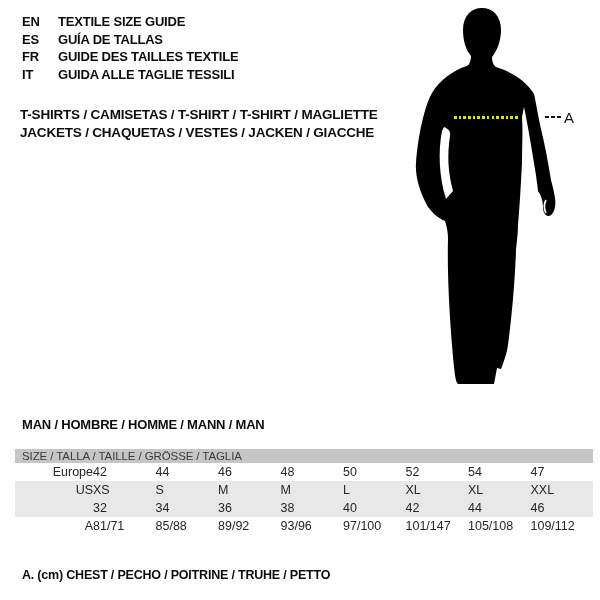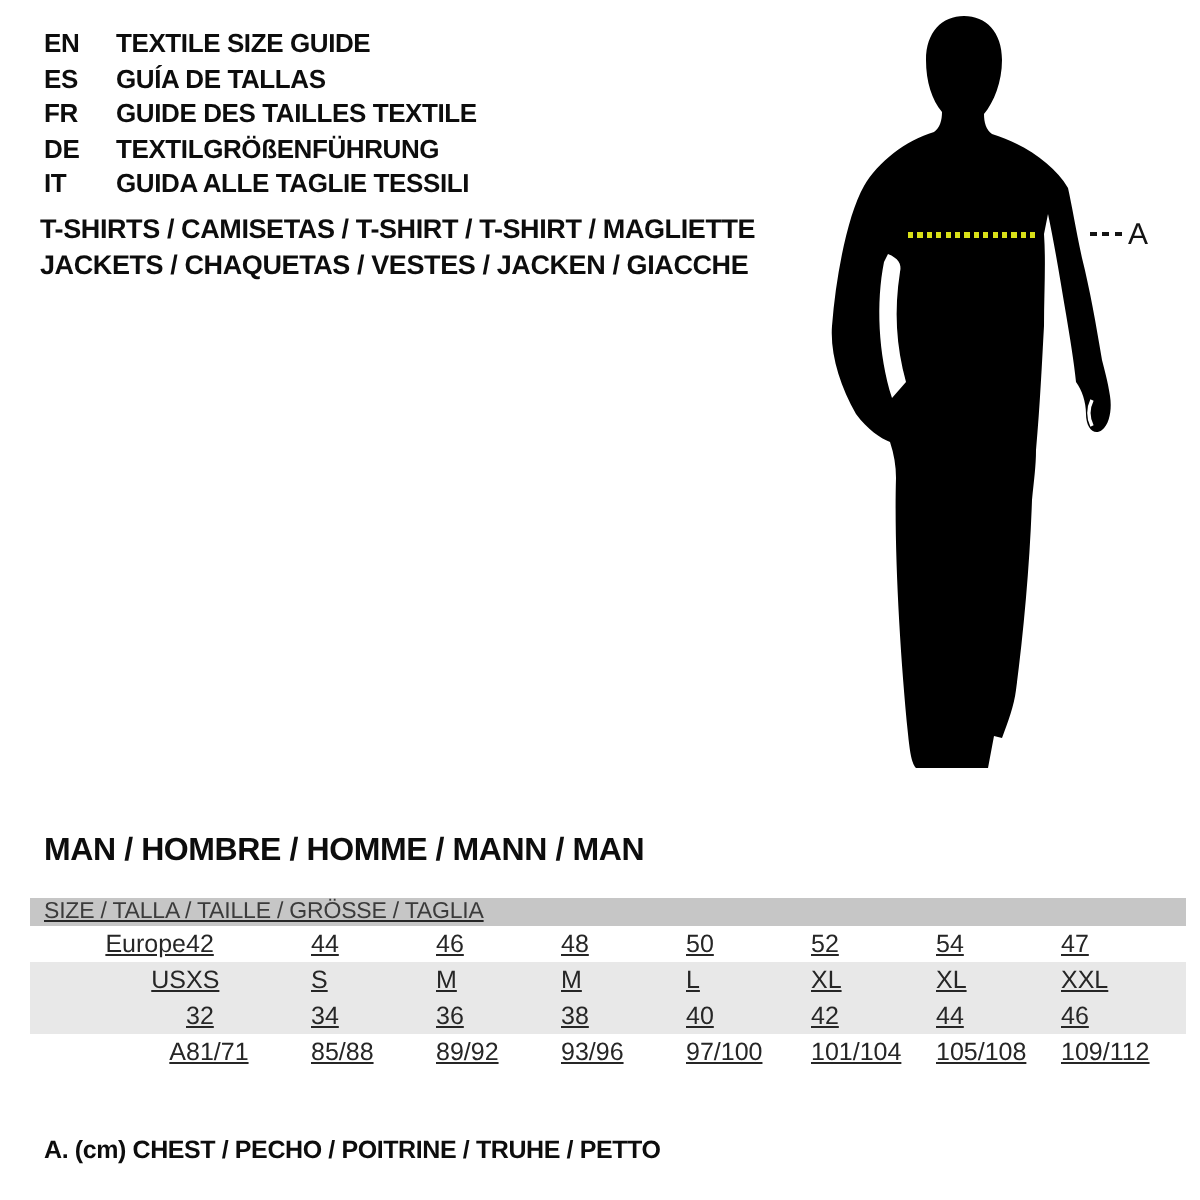--- a/index.html
+++ b/index.html
@@ -24,24 +24,24 @@
   
   .figure-wrap{position:absolute;left:400px;top:5px;width:200px;height:390px;}
   .figure-wrap svg{position:absolute;left:0;top:0;}
   .chest-dash{position:absolute;left:54px;top:111px;width:64px;height:3px;
     background:repeating-linear-gradient(to right,var(--accent) 0 2.6px,transparent 2.6px 4.7px);}
   .lead-dash{position:absolute;left:145px;top:111px;width:17px;height:2.4px;
     background:repeating-linear-gradient(to right,#141414 0 3.5px,transparent 3.5px 6.2px);}
   .a-label{position:absolute;left:164px;top:104px;font-size:15px;font-weight:400;color:#141414;}
 
   
-  .man-line{position:absolute;left:22px;top:417px;font-size:16px;font-weight:700;letter-spacing:-0.2px;}
+  .man-line{position:absolute;left:22px;top:417px;font-size:13px;font-weight:700;letter-spacing:-0.2px;}
 
   
-  .size-table{position:absolute;left:15px;top:449px;width:578px;font-size:12.5px;color:#262626;text-decoration:underline;}
+  .size-table{position:absolute;left:15px;top:449px;width:578px;font-size:12.5px;color:#262626;}
   .t-header{height:14px;line-height:14px;background:var(--table-header-bg);color:#3b3b3b;
     font-size:11.5px;padding-left:7px;letter-spacing:-0.1px;}
   .t-row{display:flex;height:18px;line-height:18px;align-items:center;}
   .t-row.shade{background:var(--table-stripe-bg);}
   .t-label{flex:0 0 78px;padding-left:7px;text-align:right;}
   .t-cell{flex:1 1 0;}
 
   
   .note{position:absolute;left:22px;top:568px;font-size:12.5px;font-weight:700;letter-spacing:-0.2px;}
 </style>
@@ -55,24 +55,20 @@
       <span class="lang-code">EN</span>
       <span class="lang-label">TEXTILE SIZE GUIDE</span>
     </div>
     <div class="lang-row">
       <span class="lang-code">ES</span>
       <span class="lang-label">GUÍA DE TALLAS</span>
     </div>
     <div class="lang-row">
       <span class="lang-code">FR</span>
       <span class="lang-label">GUIDE DES TAILLES TEXTILE</span>
-    </div>
-    <div class="lang-row">
-      <span class="lang-code">DE</span>
-      <span class="lang-label">TEXTILGRÖßENFÜHRUNG</span>
     </div>
     <div class="lang-row">
       <span class="lang-code">IT</span>
       <span class="lang-label">GUIDA ALLE TAGLIE TESSILI</span>
     </div>
   </section>
 
   <section class="categories">
     <div>T-SHIRTS / CAMISETAS / T-SHIRT / T-SHIRT / MAGLIETTE</div>
     <div>JACKETS / CHAQUETAS / VESTES / JACKEN / GIACCHE</div>
@@ -169,21 +165,21 @@
       <span class="t-cell">46</span>
     </div>
 
     <div class="t-row">
       <span class="t-label">A</span>
       <span class="t-cell">81/71</span>
       <span class="t-cell">85/88</span>
       <span class="t-cell">89/92</span>
       <span class="t-cell">93/96</span>
       <span class="t-cell">97/100</span>
-      <span class="t-cell">101/104</span>
+      <span class="t-cell">101/147</span>
       <span class="t-cell">105/108</span>
       <span class="t-cell">109/112</span>
     </div>
   </div>
 
   <div class="note">A. (cm) CHEST / PECHO / POITRINE / TRUHE / PETTO</div>
 
 </div>
 
 </body></html>

